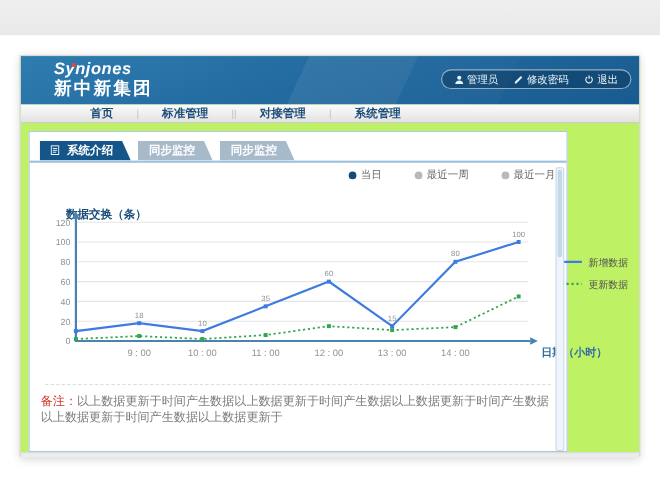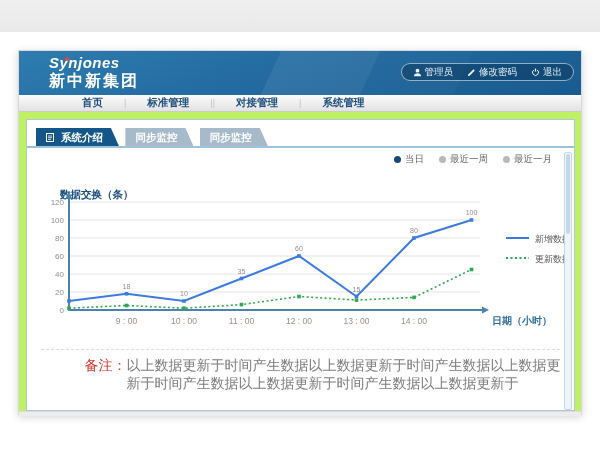--- a/index.html
+++ b/index.html
@@ -30,44 +30,44 @@
   .user-item svg { display:block; }
 
   
   .nav { position:absolute; left:0; top:44px; width:100%; height:17px;
     background:linear-gradient(#fcfcfc,#e2e2e2); border-bottom:1px solid #cccccc;
     display:flex; align-items:center; padding-left:42px; font-size:10.5px; font-weight:bold; color:#1d4e79; }
   .nav-item { padding:0 21px; cursor:pointer; }
   .nav-sep { color:#c0c0c0; font-weight:normal; font-size:9px; }
 
   
-  .panel { position:absolute; left:7px; top:68px; width:549px; height:292px;
+  .panel { position:absolute; left:7px; top:68px; width:490px; height:292px;
     background:#fff; border:1px solid #aec8da; }
   .win-footer { position:absolute; left:0; top:360px; width:100%; height:5px; background:#ececec; border-top:1px solid #dcdcdc; }
 
   .tab-strip { position:absolute; left:0; top:8px; width:100%; height:20px;
     padding-left:9px; border-bottom:2px solid #9fc2dc; }
   .tab { display:inline-block; height:18px; line-height:18px; padding:0 16px 0 10px; margin-right:2px;
     font-size:10.5px; font-weight:bold; color:#fff; background:#a7bac9; cursor:pointer;
     clip-path:polygon(0 0, calc(100% - 8px) 0, 100% 100%, 0 100%); vertical-align:bottom; }
   .tab.active { background:#15568a; }
   .tab .tab-ico { display:inline-block; margin-right:4px; vertical-align:-1px; }
 
-  .radio-row { position:absolute; top:33px; right:22px; display:flex; align-items:flex-start; gap:15px;
+  .radio-row { position:absolute; top:33px; right:10px; display:flex; align-items:flex-start; gap:30px;
     font-size:9.5px; color:#666; }
   .radio-opt { display:flex; align-items:center; gap:4px; cursor:pointer; }
   .radio-dot { width:7px; height:7px; border-radius:50%; background:#b9b9b9; }
   .radio-opt.selected .radio-dot { background:#17497b; }
 
   .y-axis-title { position:absolute; left:33px; top:52px; font-size:10.5px; font-weight:bold; color:#1c4e7d;margin-top:16px; }
 
   svg.chart { position:absolute; left:5px; top:62px; }
 
   .hr-dashed { position:absolute; left:14px; right:14px; top:229px; border-top:1px dashed #e0dcd6; }
-  .note { position:absolute; left:10px; right:10px; top:237px; text-align:center; font-size:14px; color:#7c7c7c;margin-left:44px; }
+  .note { position:absolute; left:10px; right:10px; top:237px; text-align:left; font-size:11px; color:#7c7c7c; }
   .note .note-label { color:#d0342c; }
 
   .scrollbar { position:absolute; right:2px; top:32px; width:8px; height:258px;
     background:#eff5fa; border:1px solid #c6d9e8; border-radius:2px; }
   .scroll-thumb { position:absolute; left:1px; top:1px; width:4px; height:80px; background:#c3d8e8; border-radius:2px; }
 </style>
 </head>
 <body>
 
 <div class="page">

